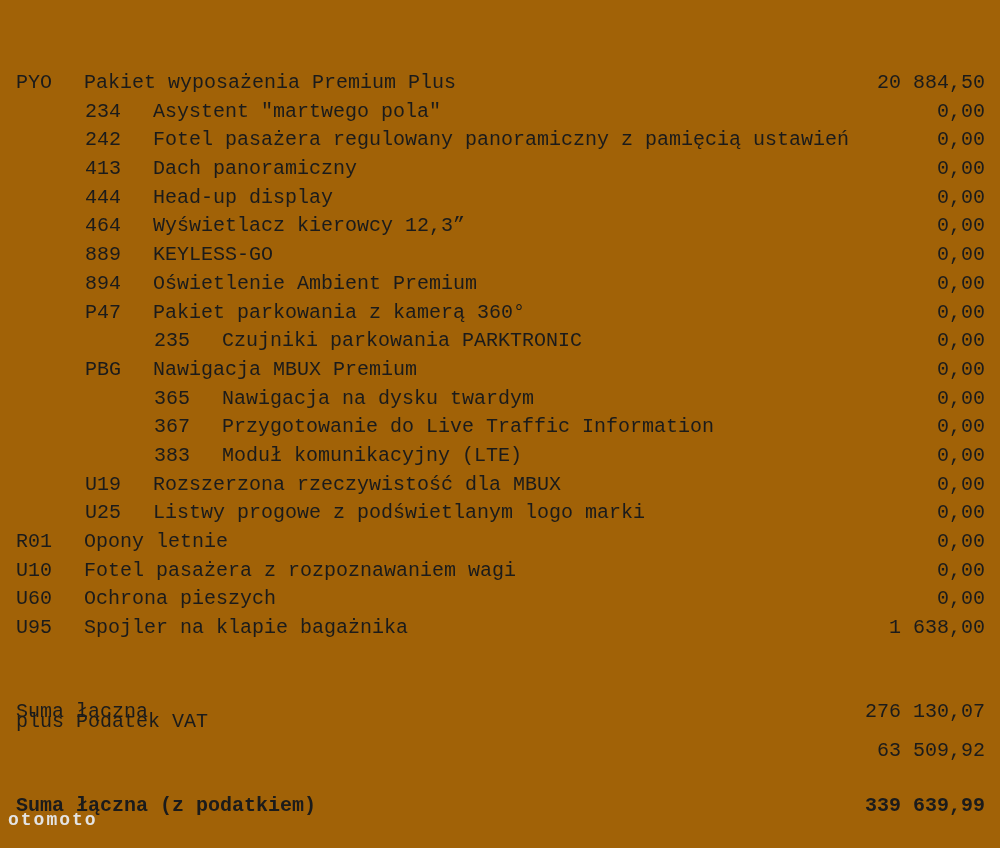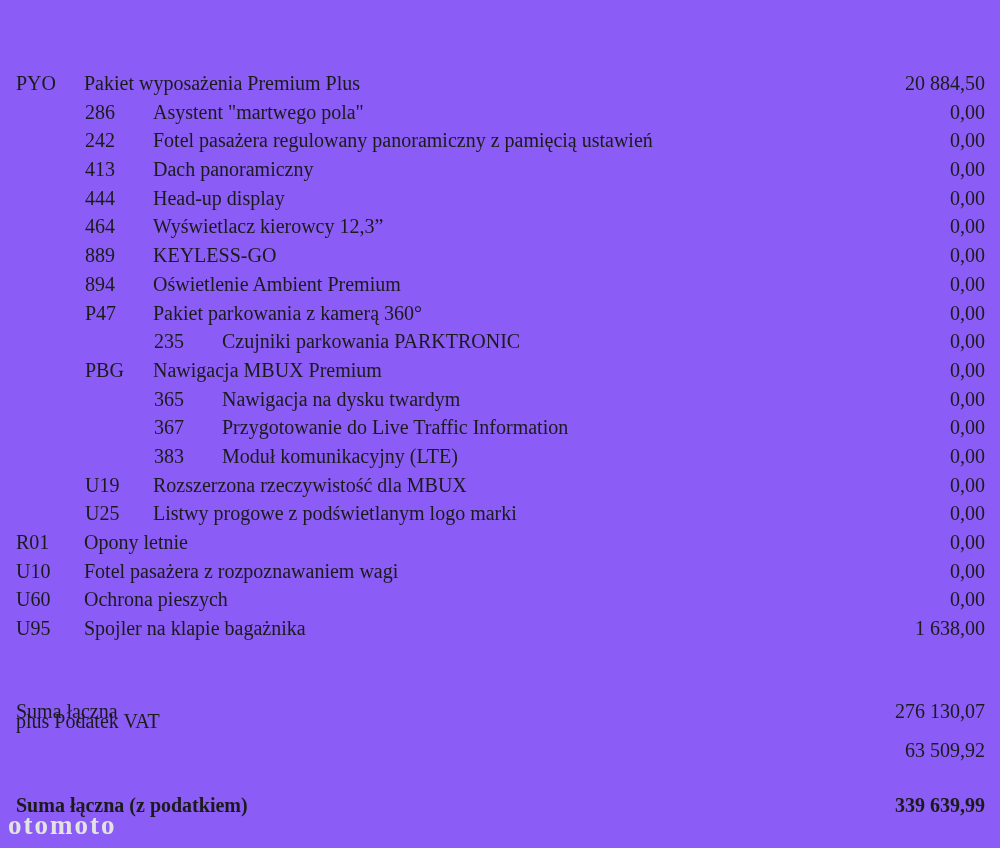--- a/index.html
+++ b/index.html
@@ -4,23 +4,23 @@
 <style>
   html, body {
     margin: 0;
     padding: 0;
     background: #ffffff;
   }
   .doc {
     position: relative;
     width: 1000px;
     height: 848px;
-    background: #8b5cf6;
+    background: #a16207;
     overflow: hidden;
-    font-family: Liberation Serif, serif;
+    font-family: Liberation Mono, monospace;
     color: #1b1b1b;
   }
   .rows {
     position: absolute;
     top: 69px;
     left: 0;
     right: 0;
   }
   .row {
     display: flex;
@@ -63,42 +63,42 @@
     margin-left: auto;
     text-align: center;
   }
   .total-net   { top: 697px; }
   .total-vat   { top: 707px; flex-direction: column; }
   .total-gross { top: 791px; font-weight: 700; gap: 44px; }
   .watermark {
     position: absolute;
     left: 8px;
     top: 810px;
-    font-size: 27px;
+    font-size: 18px;
     font-weight: 700;
     letter-spacing: 2px;
     color: #e3e3e3;
     user-select: none;
   }
 </style>
 </head>
 <body>
 
 <div class="doc">
 
   <div class="rows">
       <div class="row">
         <span class="indent" style="width: 0px;"></span>
         <span class="code">PYO</span>
         <span class="desc">Pakiet wyposażenia Premium Plus</span>
         <span class="price">20 884,50</span>
       </div>
       <div class="row">
         <span class="indent" style="width: 69px;"></span>
-        <span class="code">286</span>
+        <span class="code">234</span>
         <span class="desc">Asystent "martwego pola"</span>
         <span class="price">0,00</span>
       </div>
       <div class="row">
         <span class="indent" style="width: 69px;"></span>
         <span class="code">242</span>
         <span class="desc">Fotel pasażera regulowany panoramiczny z pamięcią ustawień</span>
         <span class="price">0,00</span>
       </div>
       <div class="row">

